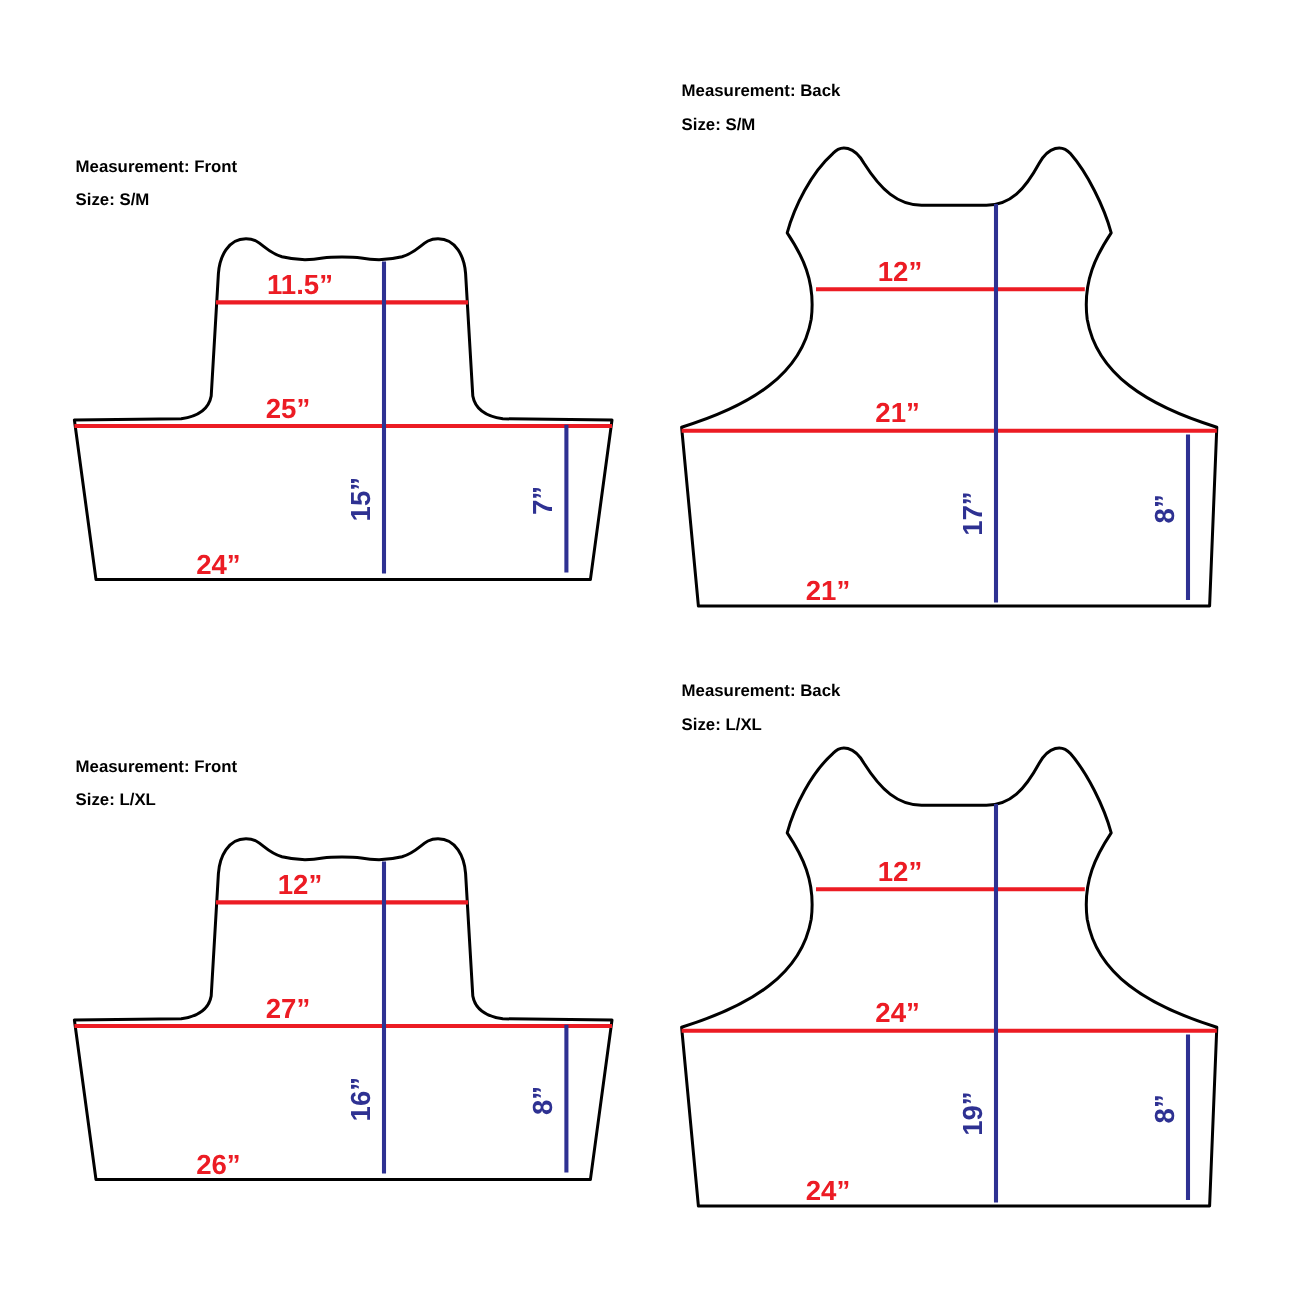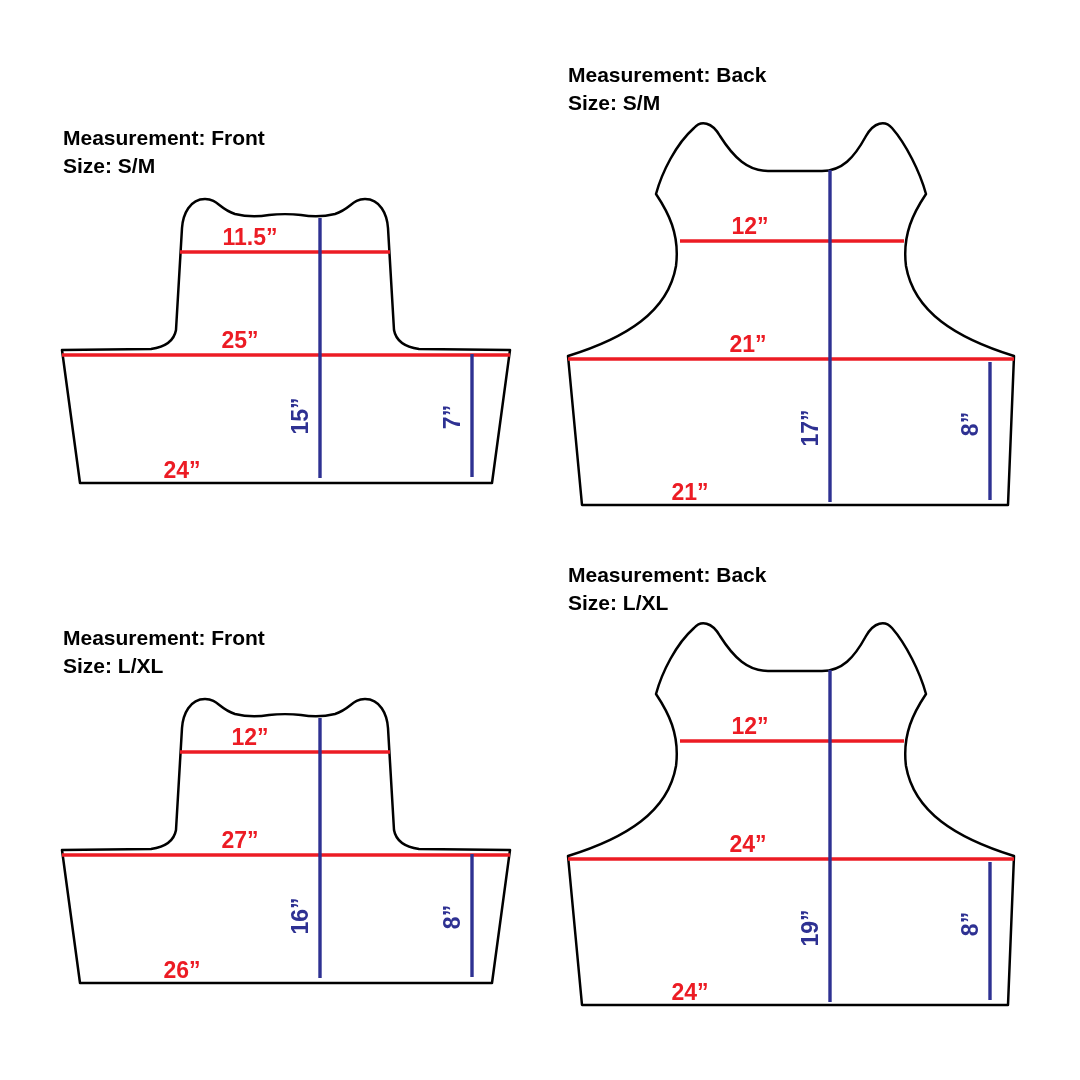--- a/index.html
+++ b/index.html
@@ -10,21 +10,21 @@
   }
   .page {
     position: relative;
     width: 1080px; height: 1080px;
     background: #ffffff;
     overflow: hidden;
   }
   .panel-title {
     position: absolute;
     font-weight: bold;
-    font-size: 21px;
+    font-size: 14px;
     line-height: 28px;
     color: #000000;
     white-space: nowrap;
   }
   svg.vest { position: absolute; overflow: visible; }
   .outline {
     fill: #ffffff;
     stroke: #000000;
     stroke-width: 2.5;
     stroke-linejoin: round;

